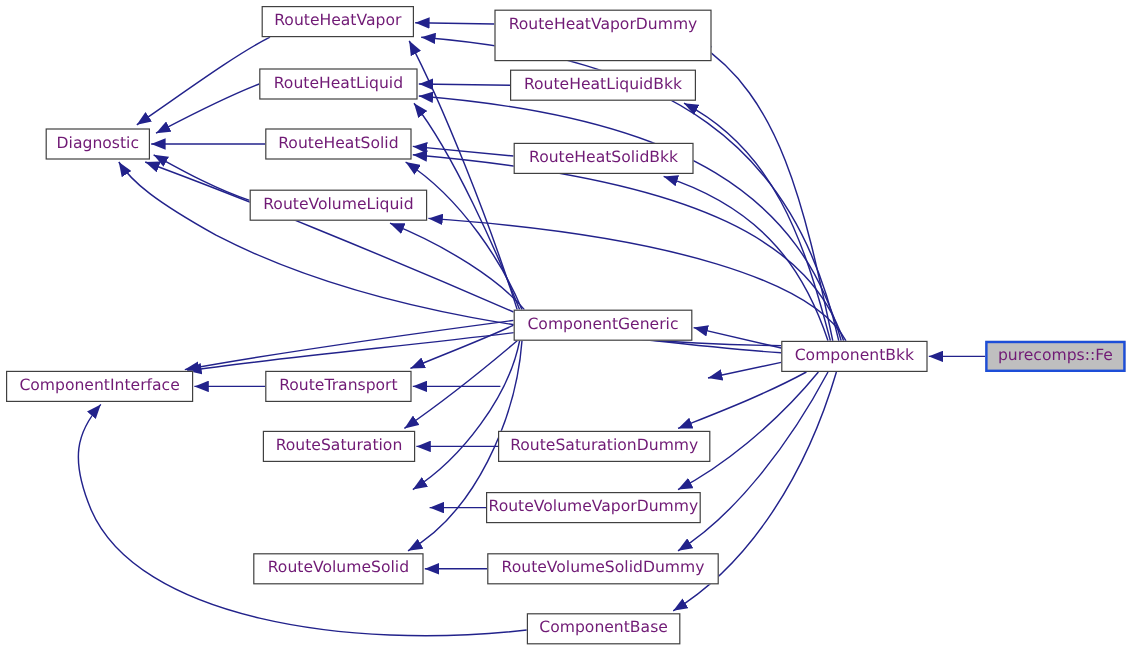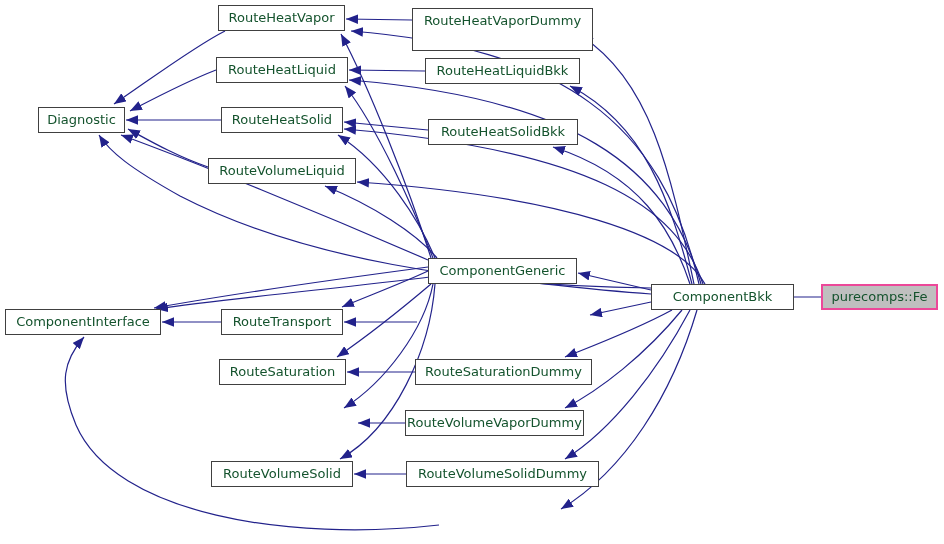--- a/index.html
+++ b/index.html
@@ -1,22 +1,22 @@
 <!DOCTYPE html>
 <html><head>
 <meta charset="utf-8">
 <style>
   html,body{margin:0;padding:0;background:#ffffff;}
   #canvas{position:relative;width:944px;height:544px;background:#ffffff;overflow:hidden;
           font-family:"DejaVu Sans","Liberation Sans",sans-serif;}
   #edges{position:absolute;left:0;top:0;width:944px;height:544px;}
   .node{position:absolute;box-sizing:border-box;background:#ffffff;border:1px solid #404040;
-        font-size:13px;color:#14532d;text-align:center;line-height:24px;white-space:nowrap;
+        font-size:13px;color:#701a75;text-align:center;line-height:24px;white-space:nowrap;
         cursor:pointer;}
-  .node.focus{background:#bfbfbf;border:2px solid #ec4899;line-height:22px;}
+  .node.focus{background:#bfbfbf;border:2px solid #1d4ed8;line-height:22px;}
   path.edge{fill:none;stroke:#22228b;stroke-width:1.2px;}
 </style>
 </head>
 <body>
 
 <div id="canvas">
 
   <svg id="edges" width="944" height="544" viewBox="0 0 944 544">
     <defs>
       <marker id="arr" viewBox="0 0 10 8" refX="10" refY="4" markerWidth="10" markerHeight="8" orient="auto">
@@ -78,21 +78,22 @@
   <div class="node" style="left:412px;top:8px;width:181px;height:43px;">RouteHeatVaporDummy</div>
   <div class="node" style="left:216px;top:57px;width:132px;height:26px;">RouteHeatLiquid</div>
   <div class="node" style="left:425px;top:58px;width:155px;height:26px;">RouteHeatLiquidBkk</div>
   <div class="node" style="left:38px;top:107px;width:87px;height:26px;">Diagnostic</div>
   <div class="node" style="left:221px;top:107px;width:122px;height:26px;">RouteHeatSolid</div>
   <div class="node" style="left:428px;top:119px;width:150px;height:26px;">RouteHeatSolidBkk</div>
   <div class="node" style="left:208px;top:158px;width:148px;height:26px;">RouteVolumeLiquid</div>
   <div class="node" style="left:428px;top:258px;width:149px;height:26px;">ComponentGeneric</div>
   <div class="node" style="left:5px;top:309px;width:156px;height:26px;">ComponentInterface</div>
   <div class="node" style="left:221px;top:309px;width:122px;height:26px;">RouteTransport</div>
-  <div class="node" style="left:651px;top:284px;width:143px;height:26px;">ComponentBkk</div>
+  <div class="node" style="left:651px;top:284px;width:122px;height:26px;">ComponentBkk</div>
   <div class="node focus" style="left:821px;top:284px;width:117px;height:26px;">purecomps::Fe</div>
   <div class="node" style="left:219px;top:359px;width:127px;height:26px;">RouteSaturation</div>
   <div class="node" style="left:415px;top:359px;width:177px;height:26px;">RouteSaturationDummy</div>
   <div class="node" style="left:405px;top:410px;width:179px;height:26px;">RouteVolumeVaporDummy</div>
   <div class="node" style="left:406px;top:461px;width:193px;height:26px;">RouteVolumeSolidDummy</div>
   <div class="node" style="left:211px;top:461px;width:142px;height:26px;">RouteVolumeSolid</div>
+  <div class="node" style="left:439px;top:511px;width:128px;height:26px;">ComponentBase</div>
 
 </div>
 
 </body></html>

